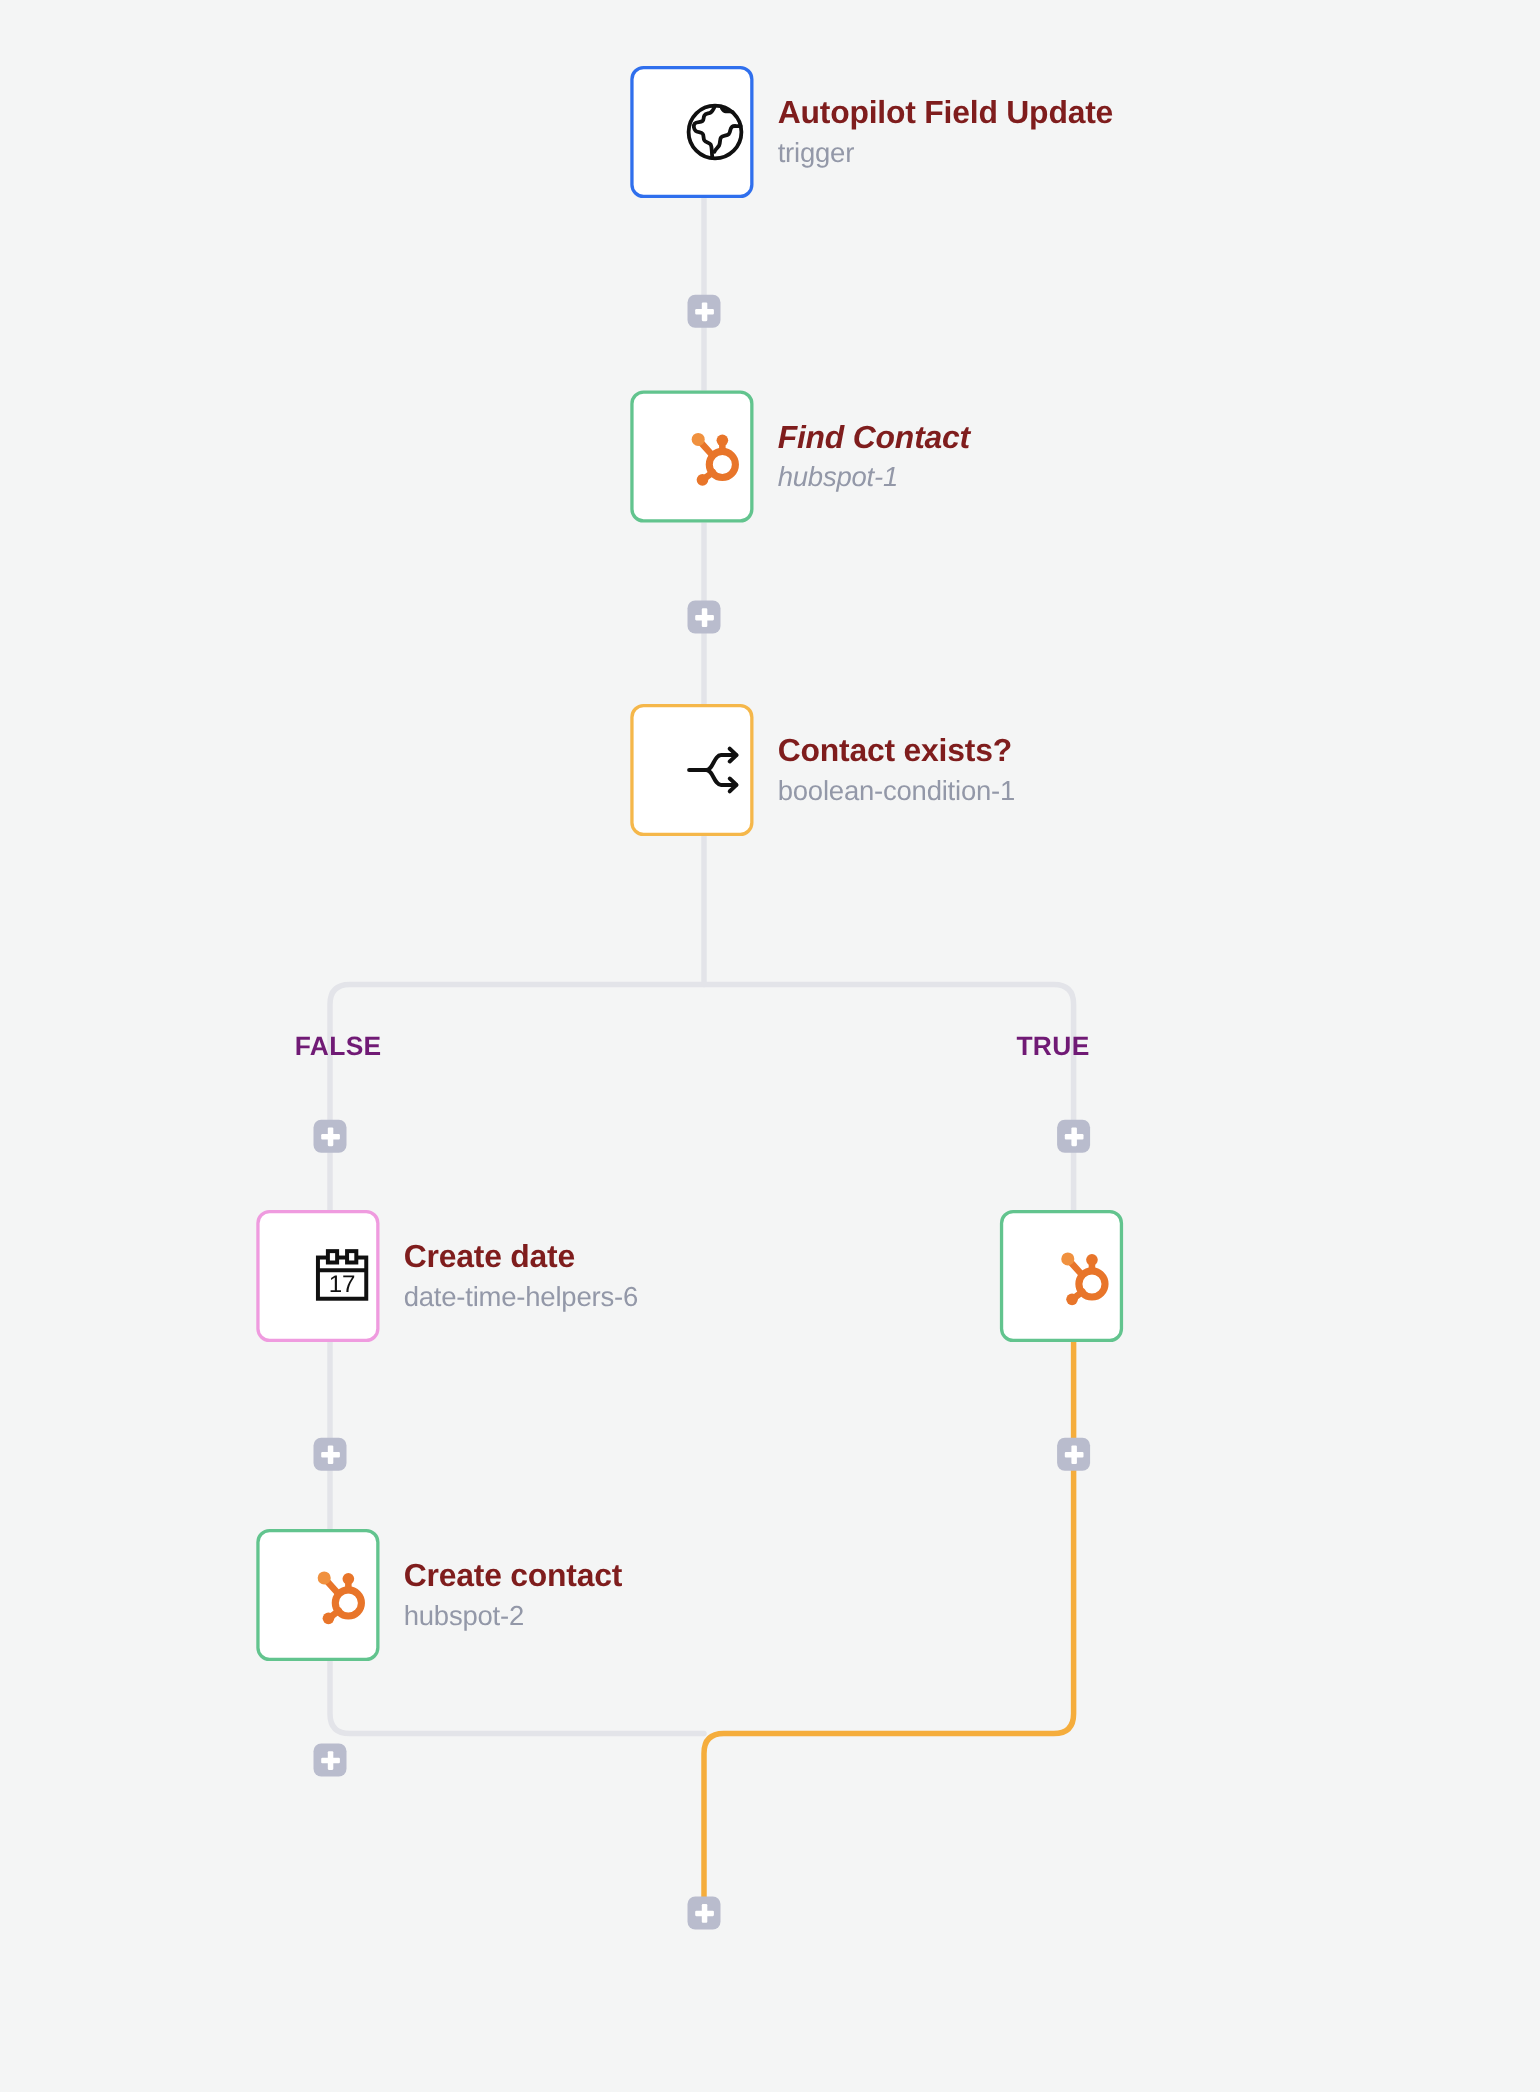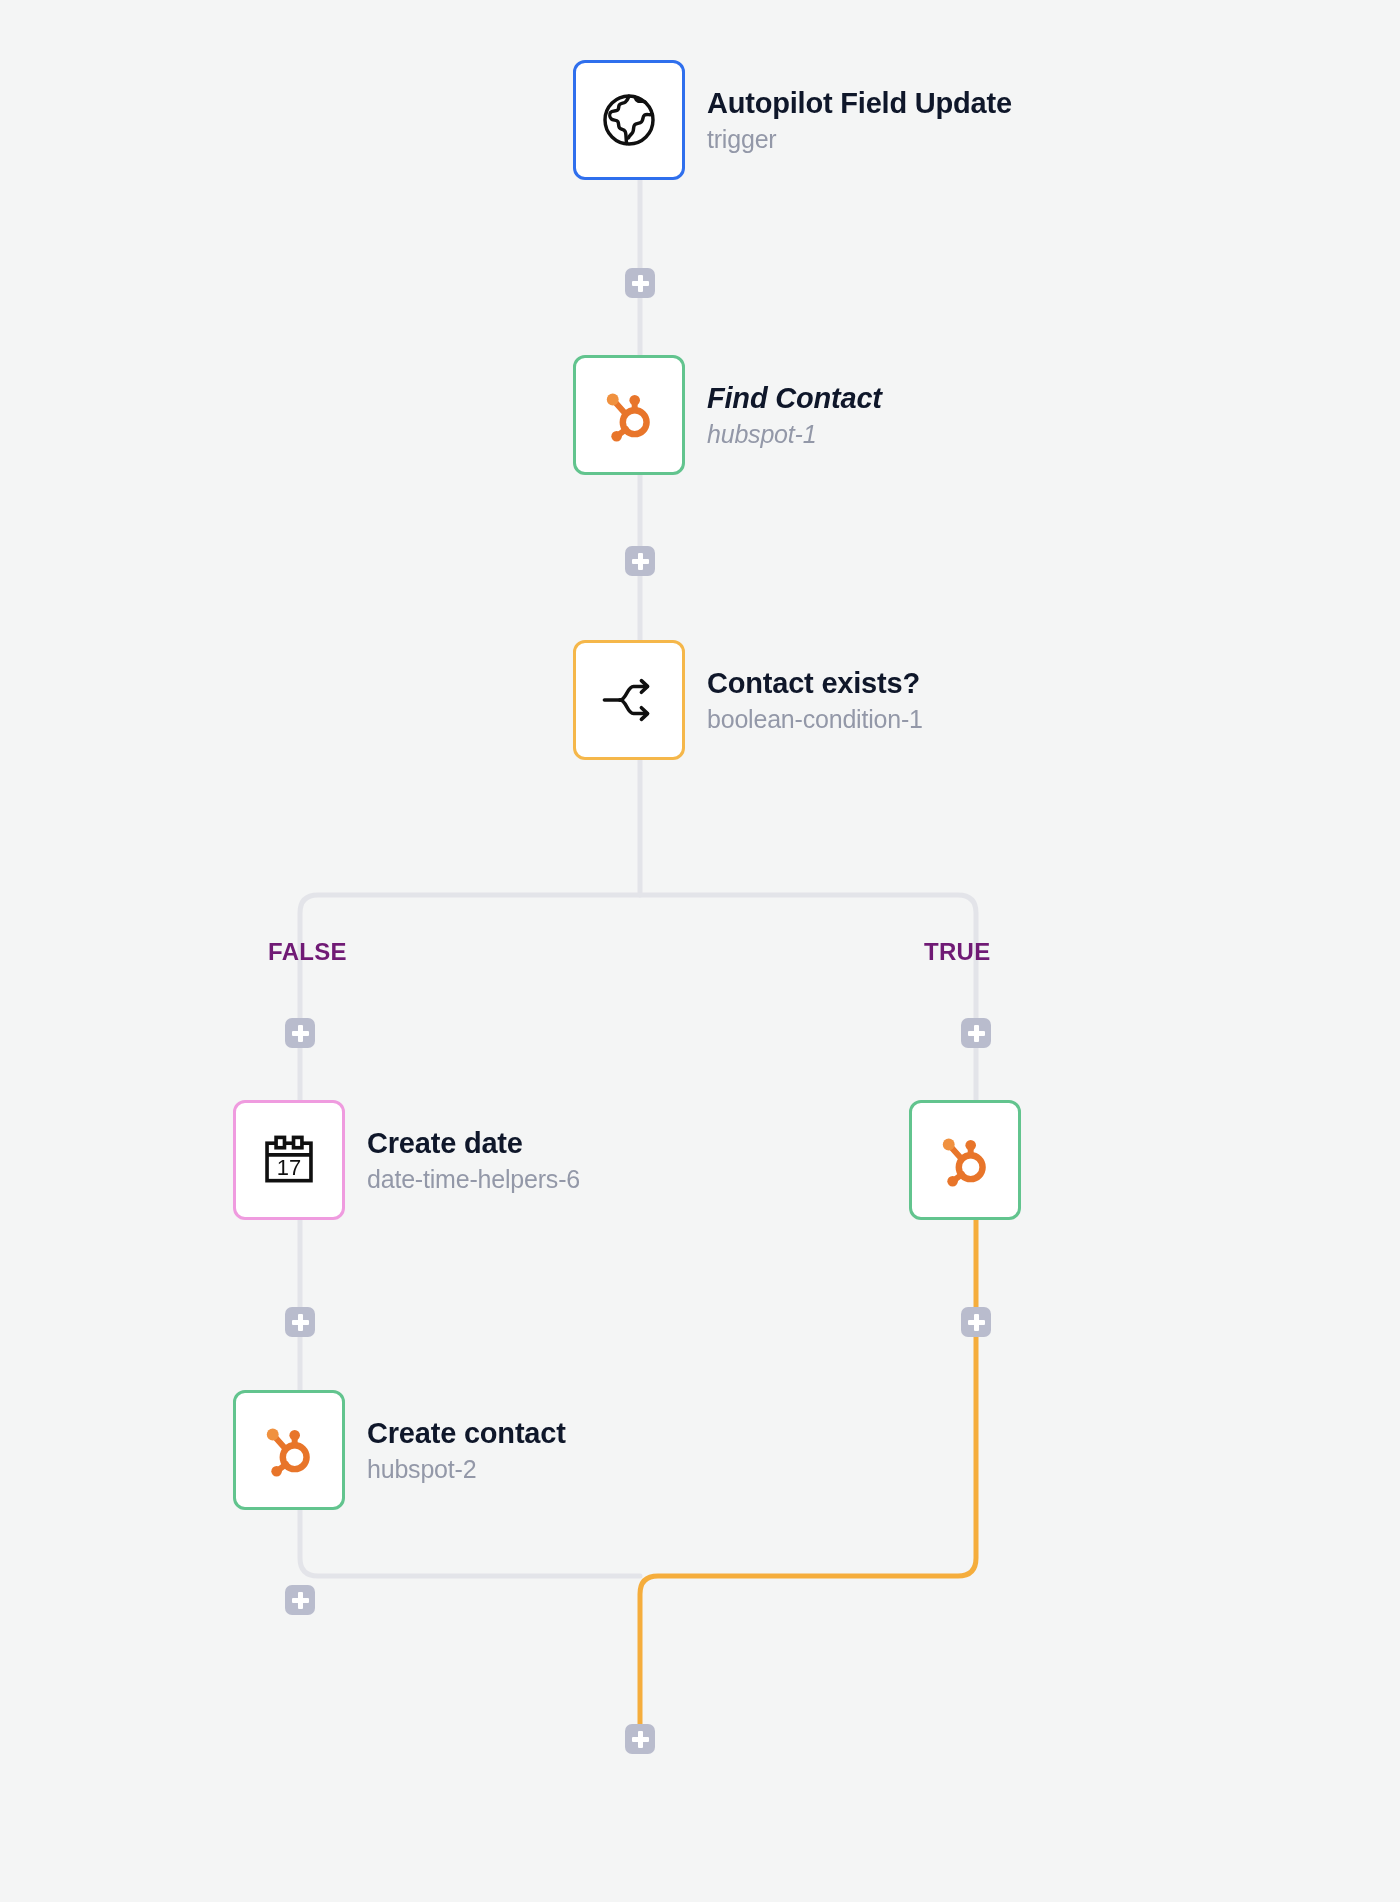--- a/index.html
+++ b/index.html
@@ -37,39 +37,39 @@
   }
   .node-box {
     width: 112px;
     height: 120px;
     box-sizing: border-box;
     background: #ffffff;
     border-radius: 12px;
     border: 3px solid #cfd3dc;
     display: flex;
     align-items: center;
-    justify-content: center;
+    justify-content: flex-end;
     flex: 0 0 auto;
   }
   .node-box.trigger  { border-color: #2f6fed; }
   .node-box.action   { border-color: #62c48e; }
   .node-box.branch   { border-color: #f5b74a; }
   .node-box.helper   { border-color: #ef9bdf; }
 
   .node-text {
     display: flex;
     flex-direction: column;
     justify-content: center;
     gap: 7px;
     white-space: nowrap;
   }
   .node-title {
     font-size: 29px;
     font-weight: 700;
-    color: #0f172a;
+    color: #7f1d1d;
     letter-spacing: -0.2px;
     line-height: 1.05;
   }
   .node-sub {
     font-size: 25px;
     font-weight: 400;
     color: #9398a8;
     letter-spacing: -0.2px;
     line-height: 1.05;
   }

